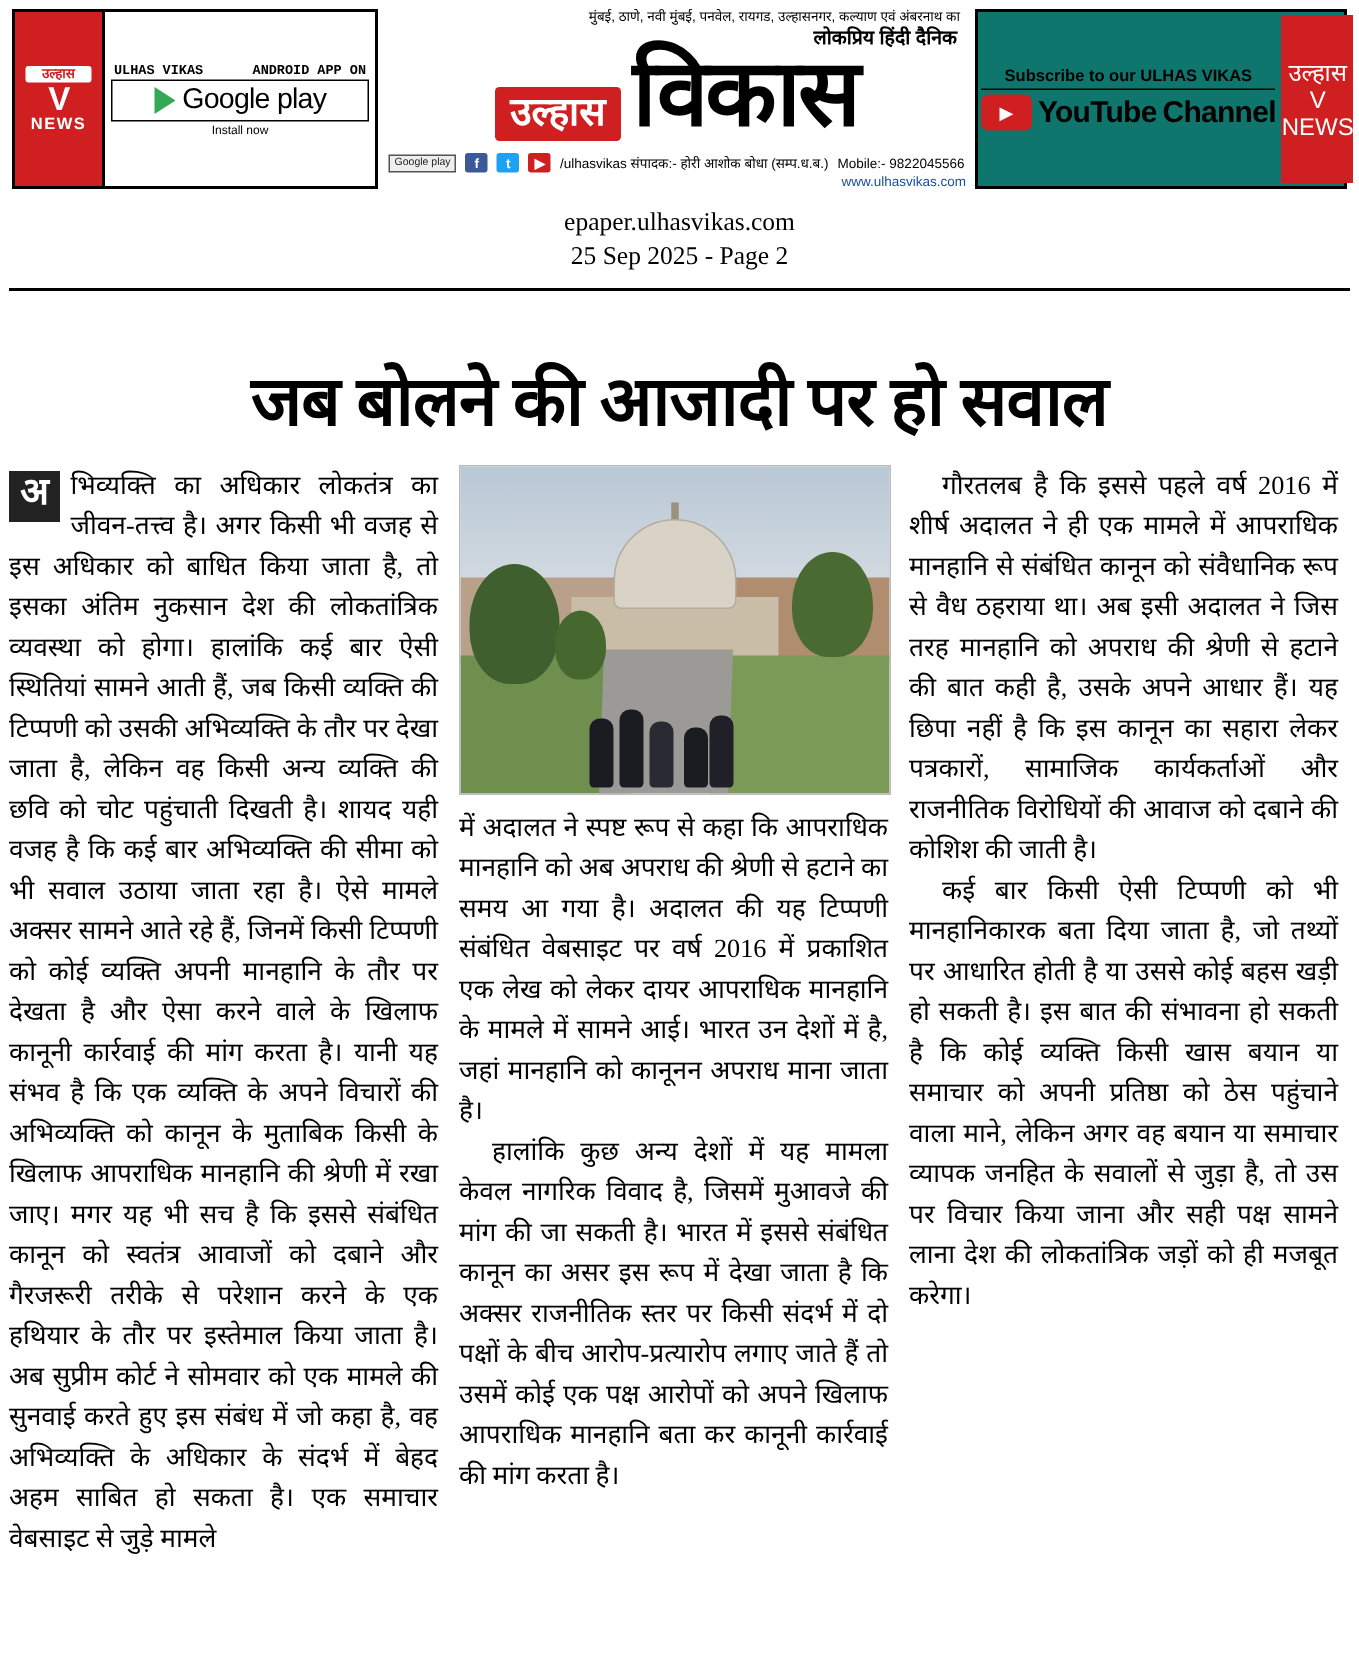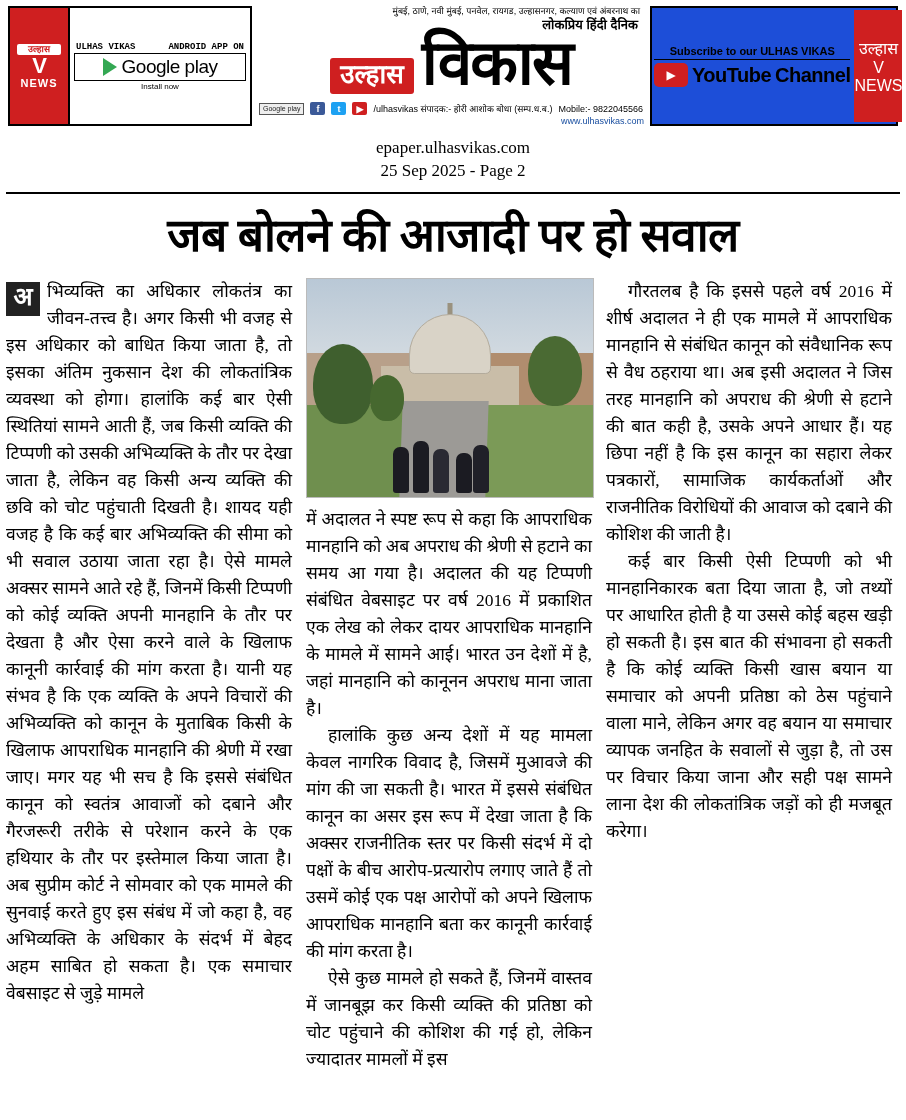--- a/index.html
+++ b/index.html
@@ -172,21 +172,21 @@
   .site-url{
     text-align:right;
     font-size:9px;
     font-family:"Liberation Sans", sans-serif;
     color:#1a4fa0;
     margin-top:1px;
   }
   .ad-right{
     width:240px;
     border:2px solid #000;
-    background:#1d4ed8;
+    background:#0f766e;
     display:flex;
     align-items:center;
     padding:2px;
     gap:4px;
   }
   .ad-right .yt-body{
     flex:1;
     text-align:center;
   }
   .subs-line{
@@ -236,20 +236,21 @@
     padding-top:10px;
   }
   .headline{
     text-align:center;
     font-size:46px;
     font-weight:bold;
     line-height:56px;
     letter-spacing:-0.5px;
     padding:4px 0 14px 0;
     font-family:"Liberation Serif", serif;
+    margin-top:32px;
   }
   .columns{
     display:flex;
     gap:14px;
     align-items:flex-start;
   }
   .col{
     width:286px;
     font-size:17.5px;
     line-height:27px;
@@ -431,21 +432,20 @@
           <div class="tree2"></div>
           <div class="tree3"></div>
           <div class="fig a"></div>
           <div class="fig b"></div>
           <div class="fig c"></div>
           <div class="fig d"></div>
           <div class="fig e"></div>
         </div>
         <p class="first">में अदालत ने स्पष्ट रूप से कहा कि आपराधिक मानहानि को अब अपराध की श्रेणी से हटाने का समय आ गया है। अदालत की यह टिप्पणी संबंधित वेबसाइट पर वर्ष 2016 में प्रकाशित एक लेख को लेकर दायर आपराधिक मानहानि के मामले में सामने आई। भारत उन देशों में है, जहां मानहानि को कानूनन अपराध माना जाता है।</p>
         <p>हालांकि कुछ अन्य देशों में यह मामला केवल नागरिक विवाद है, जिसमें मुआवजे की मांग की जा सकती है। भारत में इससे संबंधित कानून का असर इस रूप में देखा जाता है कि अक्सर राजनीतिक स्तर पर किसी संदर्भ में दो पक्षों के बीच आरोप-प्रत्यारोप लगाए जाते हैं तो उसमें कोई एक पक्ष आरोपों को अपने खिलाफ आपराधिक मानहानि बता कर कानूनी कार्रवाई की मांग करता है।</p>
-        <p>ऐसे कुछ मामले हो सकते हैं, जिनमें वास्तव में जानबूझ कर किसी व्यक्ति की प्रतिष्ठा को चोट पहुंचाने की कोशिश की गई हो, लेकिन ज्यादातर मामलों में इस</p>
       </div>
 
       <div class="col">
         <p>गौरतलब है कि इससे पहले वर्ष 2016 में शीर्ष अदालत ने ही एक मामले में आपराधिक मानहानि से संबंधित कानून को संवैधानिक रूप से वैध ठहराया था। अब इसी अदालत ने जिस तरह मानहानि को अपराध की श्रेणी से हटाने की बात कही है, उसके अपने आधार हैं। यह छिपा नहीं है कि इस कानून का सहारा लेकर पत्रकारों, सामाजिक कार्यकर्ताओं और राजनीतिक विरोधियों की आवाज को दबाने की कोशिश की जाती है।</p>
         <p>कई बार किसी ऐसी टिप्पणी को भी मानहानिकारक बता दिया जाता है, जो तथ्यों पर आधारित होती है या उससे कोई बहस खड़ी हो सकती है। इस बात की संभावना हो सकती है कि कोई व्यक्ति किसी खास बयान या समाचार को अपनी प्रतिष्ठा को ठेस पहुंचाने वाला माने, लेकिन अगर वह बयान या समाचार व्यापक जनहित के सवालों से जुड़ा है, तो उस पर विचार किया जाना और सही पक्ष सामने लाना देश की लोकतांत्रिक जड़ों को ही मजबूत करेगा।</p>
       </div>
 
     </div>
   </div>
 

